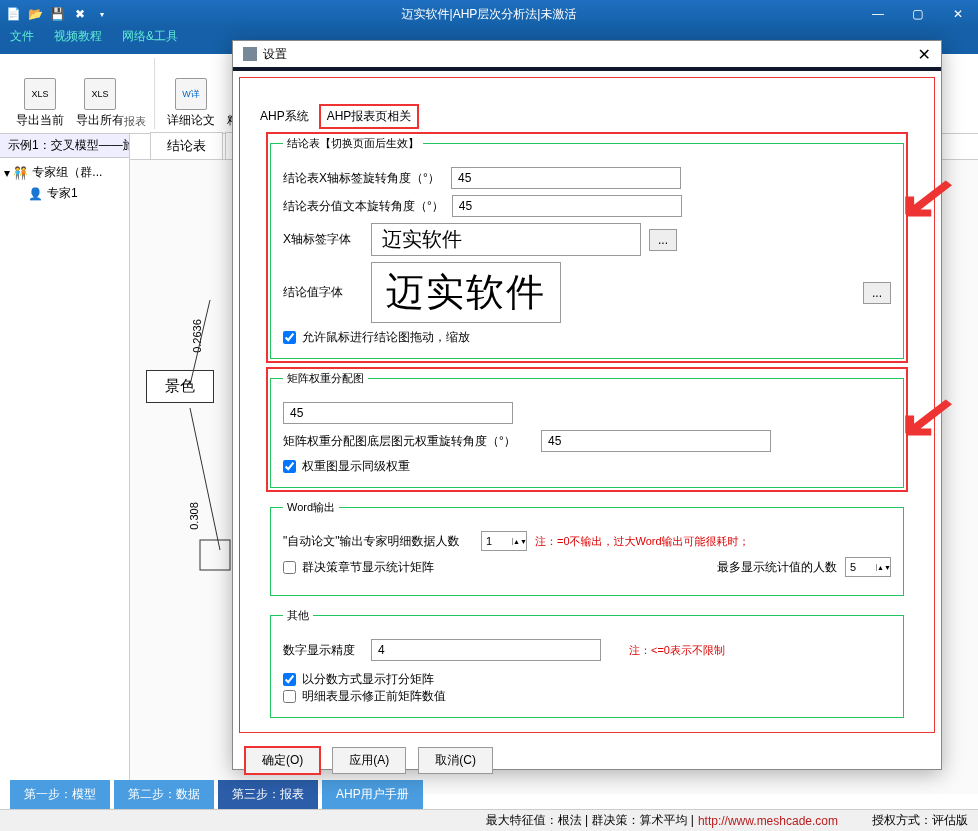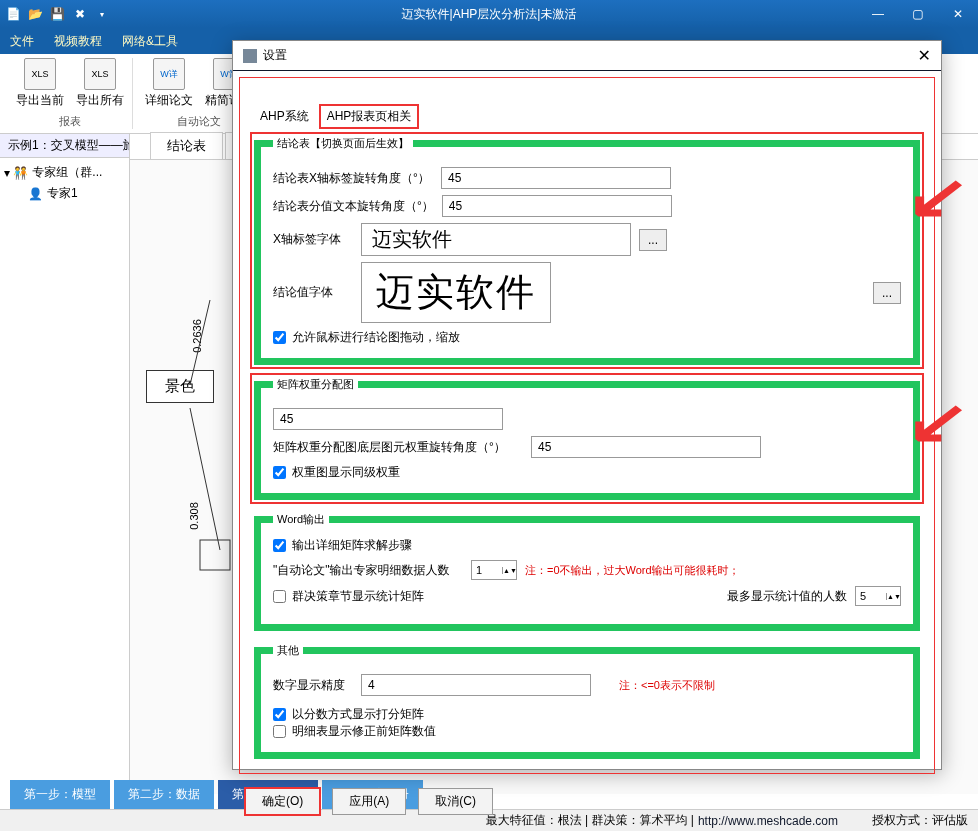--- a/index.html
+++ b/index.html
@@ -3,55 +3,55 @@
 <meta charset="utf-8">
 <style>
 *{box-sizing:border-box;margin:0;padding:0;font-family:"Microsoft YaHei",SimSun,sans-serif;font-size:12px}
 body{background:#fff;width:978px;height:831px;overflow:hidden;position:relative}
 .titlebar{height:28px;background:linear-gradient(#1d6fbf,#1560a8);display:flex;align-items:center;color:#fff;position:relative}
 .tb-icons{display:flex;gap:6px;padding-left:6px}
 .tb-icon{width:16px;height:16px;display:flex;align-items:center;justify-content:center}
 .tb-title{position:absolute;left:50%;transform:translateX(-50%);font-size:12px}
 .tb-ctrl{position:absolute;right:0;display:flex}
 .tb-ctrl div{width:40px;height:28px;display:flex;align-items:center;justify-content:center;color:#fff}
-.menubar{height:26px;background:#1560a8;display:flex;align-items:center;padding-left:10px;gap:20px;color:#fef9c3}
+.menubar{height:26px;background:#1560a8;display:flex;align-items:flex-start;padding-left:10px;gap:20px;color:#5eead4}
 .menubar span{cursor:pointer}
 .ribbon{height:80px;background:#fff;border-bottom:1px solid #ccc;display:flex;padding:4px 8px;gap:4px}
-.rgrp{display:flex;flex-direction:column;align-items:center;border-right:1px solid #ddd;padding:0 8px}
+.rgrp{display:flex;flex-direction:row;align-items:flex-end;border-right:1px solid #ddd;padding:0 8px}
 .rgrp-items{display:flex;gap:12px;flex:1}
 .rbtn{display:flex;flex-direction:column;align-items:center;gap:2px;cursor:pointer}
 .rbtn-ic{width:32px;height:32px;border:1px solid #999;border-radius:2px;display:flex;align-items:center;justify-content:center;font-size:9px;background:#f5f5f5}
 .rgrp-lbl{font-size:11px;color:#555;margin-top:2px}
 .body-row{display:flex;height:660px}
 .tree-pane{width:130px;border-right:1px solid #ccc;background:#fff;display:flex;flex-direction:column}
 .tree-hdr{height:24px;background:#eef;border-bottom:1px solid #ccc;display:flex;align-items:center;padding:0 4px;font-size:11px;overflow:hidden;white-space:nowrap}
 .tree-body{flex:1;padding:4px;font-size:11px}
 .tree-node{padding:2px 0;display:flex;align-items:center;gap:4px}
 .main-pane{flex:1;position:relative;background:#fafafa}
 .main-tabs{height:26px;background:#fff;border-bottom:1px solid #ccc;display:flex;align-items:end;padding-left:20px;gap:2px}
 .main-tab{padding:4px 16px;border:1px solid #ccc;border-bottom:none;background:#fff;font-size:13px}
 .diagram-area{position:relative;height:600px;overflow:hidden;padding:30px 20px}
 .diag-label{position:absolute;font-size:11px}
 .diag-box{position:absolute;border:1px solid #333;background:#fff;padding:6px 18px;font-size:15px}
 .bottom-tabs{position:absolute;bottom:22px;left:10px;display:flex;gap:4px}
 .btab{padding:6px 14px;color:#fff;font-size:12px;cursor:pointer}
 .btab.blue{background:#4a9de0}
 .btab.dark{background:#2b5da8}
 .statusbar{position:absolute;bottom:0;left:0;right:0;height:22px;background:#f0f0f0;border-top:1px solid #ccc;display:flex;align-items:center;justify-content:flex-end;padding:0 10px;font-size:11px;gap:4px}
-.statusbar a{color:#0f172a}
+.statusbar a{color:#b91c1c}
 
 .dialog{position:absolute;left:232px;top:40px;width:710px;height:730px;background:#fff;border:1px solid #888;box-shadow:0 4px 20px rgba(0,0,0,.3)}
-.dlg-title{height:30px;display:flex;align-items:center;padding:0 10px;border-bottom:1px solid #0f172a;gap:6px}
+.dlg-title{height:30px;display:flex;align-items:center;padding:0 10px;border-bottom:4px solid #0f172a;gap:6px}
 .dlg-title .x{margin-left:auto;font-size:16px;cursor:pointer}
 .dlg-body{padding:8px 10px;display:flex;flex-direction:column;border:1px solid #e33;margin:6px}
 .tabs1{display:flex;gap:20px;align-items:center;height:30px;padding-left:10px}
 .tabs1 .t{cursor:pointer;padding:4px 2px}
 .tabs2{display:flex;gap:10px;align-items:center;height:28px;padding-left:10px;margin-top:16px}
 .redbox{border:2px solid #e33;padding:2px 6px}
-.fieldset{border:7px solid #22c55e;margin:6px 4px;padding:10px 12px 12px;position:relative}
+.fieldset{border:1px solid #22c55e;margin:6px 20px;padding:10px 12px 12px;position:relative}
 .fieldset legend{font-size:11px;padding:0 4px}
 .fs-red{outline:2px solid #e33;outline-offset:2px}
 .frow{display:flex;align-items:center;gap:8px;margin:6px 0}
 .frow label{font-size:12px;min-width:160px}
 .frow input[type=text]{border:1px solid #999;height:22px;padding:0 6px;font-size:12px}
 .frow .wide{width:230px}
 .fontbox{border:1px solid #999;padding:2px 10px;font-family:"SimSun",serif}
 .fontbox.big{font-size:38px;padding:4px 14px;letter-spacing:2px}
 .fontbox.sm{font-size:20px;width:270px}
 .dots{border:1px solid #999;background:#eee;width:28px;height:22px;display:flex;align-items:center;justify-content:center;cursor:pointer}
@@ -216,24 +216,20 @@
         </div>
       <div class="chk">
           <input type="checkbox" checked="" style="">
           <span>权重图显示同级权重</span>
         </div>
       <div class="arrow" style="right:-50px;top:-6px">↙</div>
     </fieldset>
 
     <fieldset class="fieldset">
       <legend>Word输出</legend>
-      <div class="chk">
-          <input type="checkbox" checked="" style="">
-          <span>输出详细矩阵求解步骤</span>
-        </div>
       <div class="frow">
           <label style="min-width:190px">"自动论文"输出专家明细数据人数</label>
         <span class="spin">
             <input value="1" style="">
             <span class="arr">▲▼</span>
           </span>
         <span class="note-red">注：=0不输出，过大Word输出可能很耗时；</span>
         </div>
       <div class="frow">
         <span class="chk">

